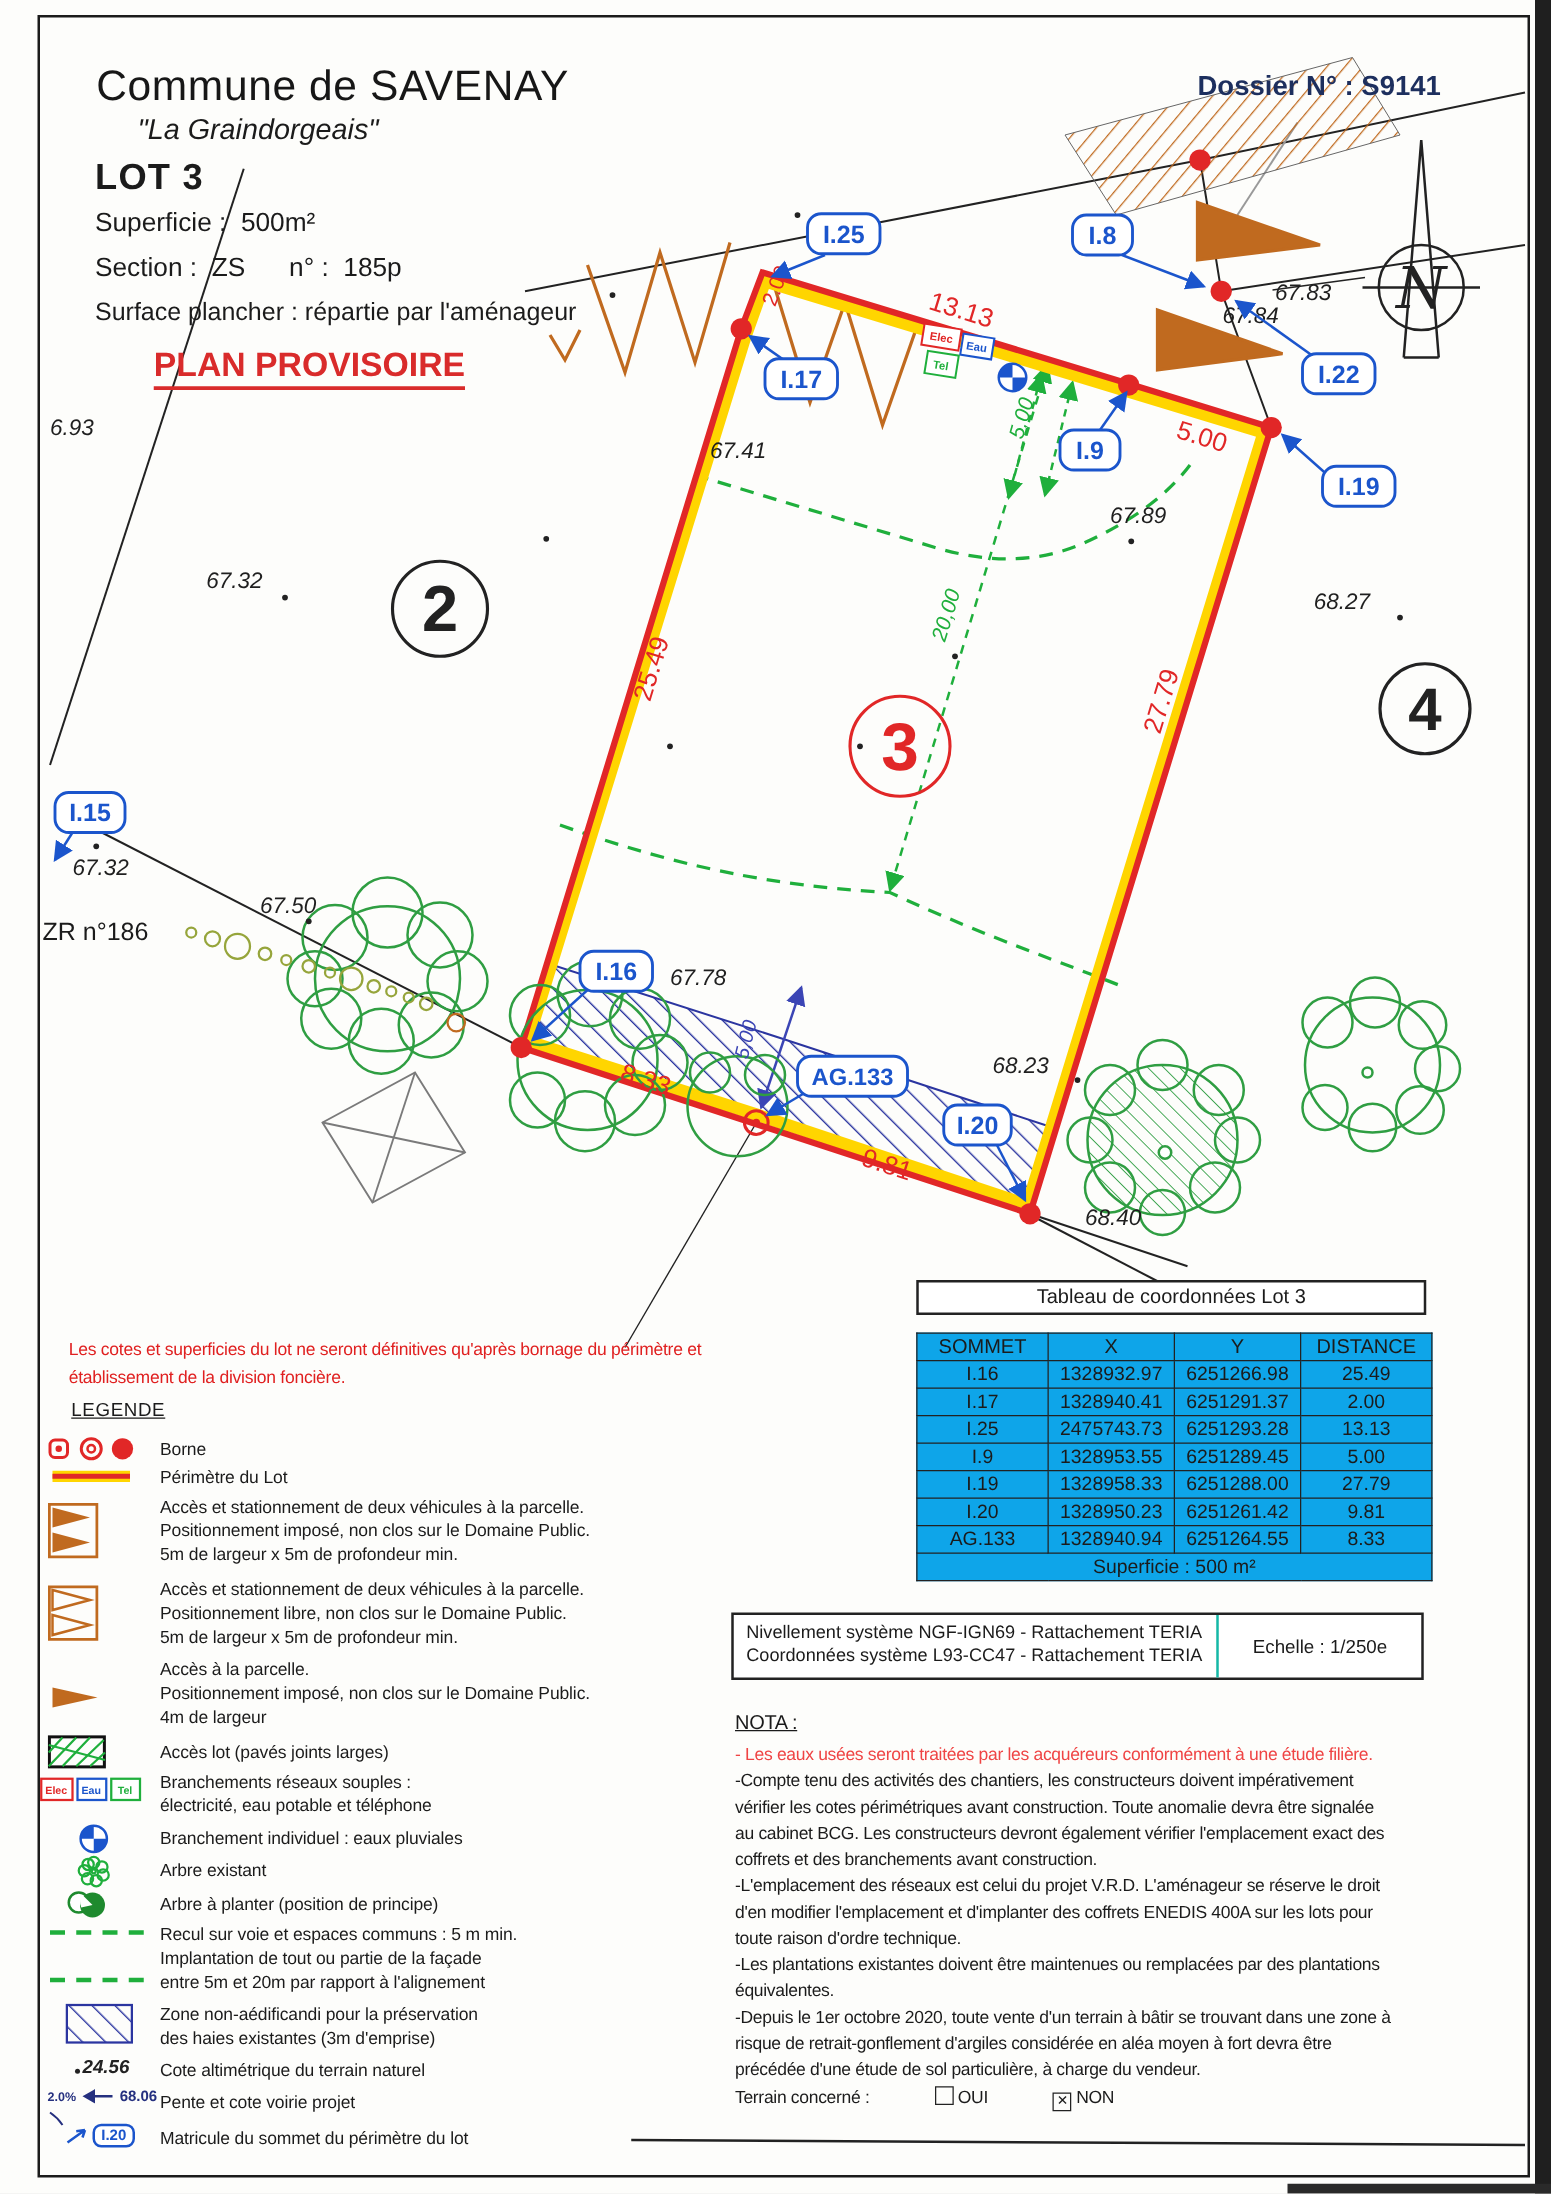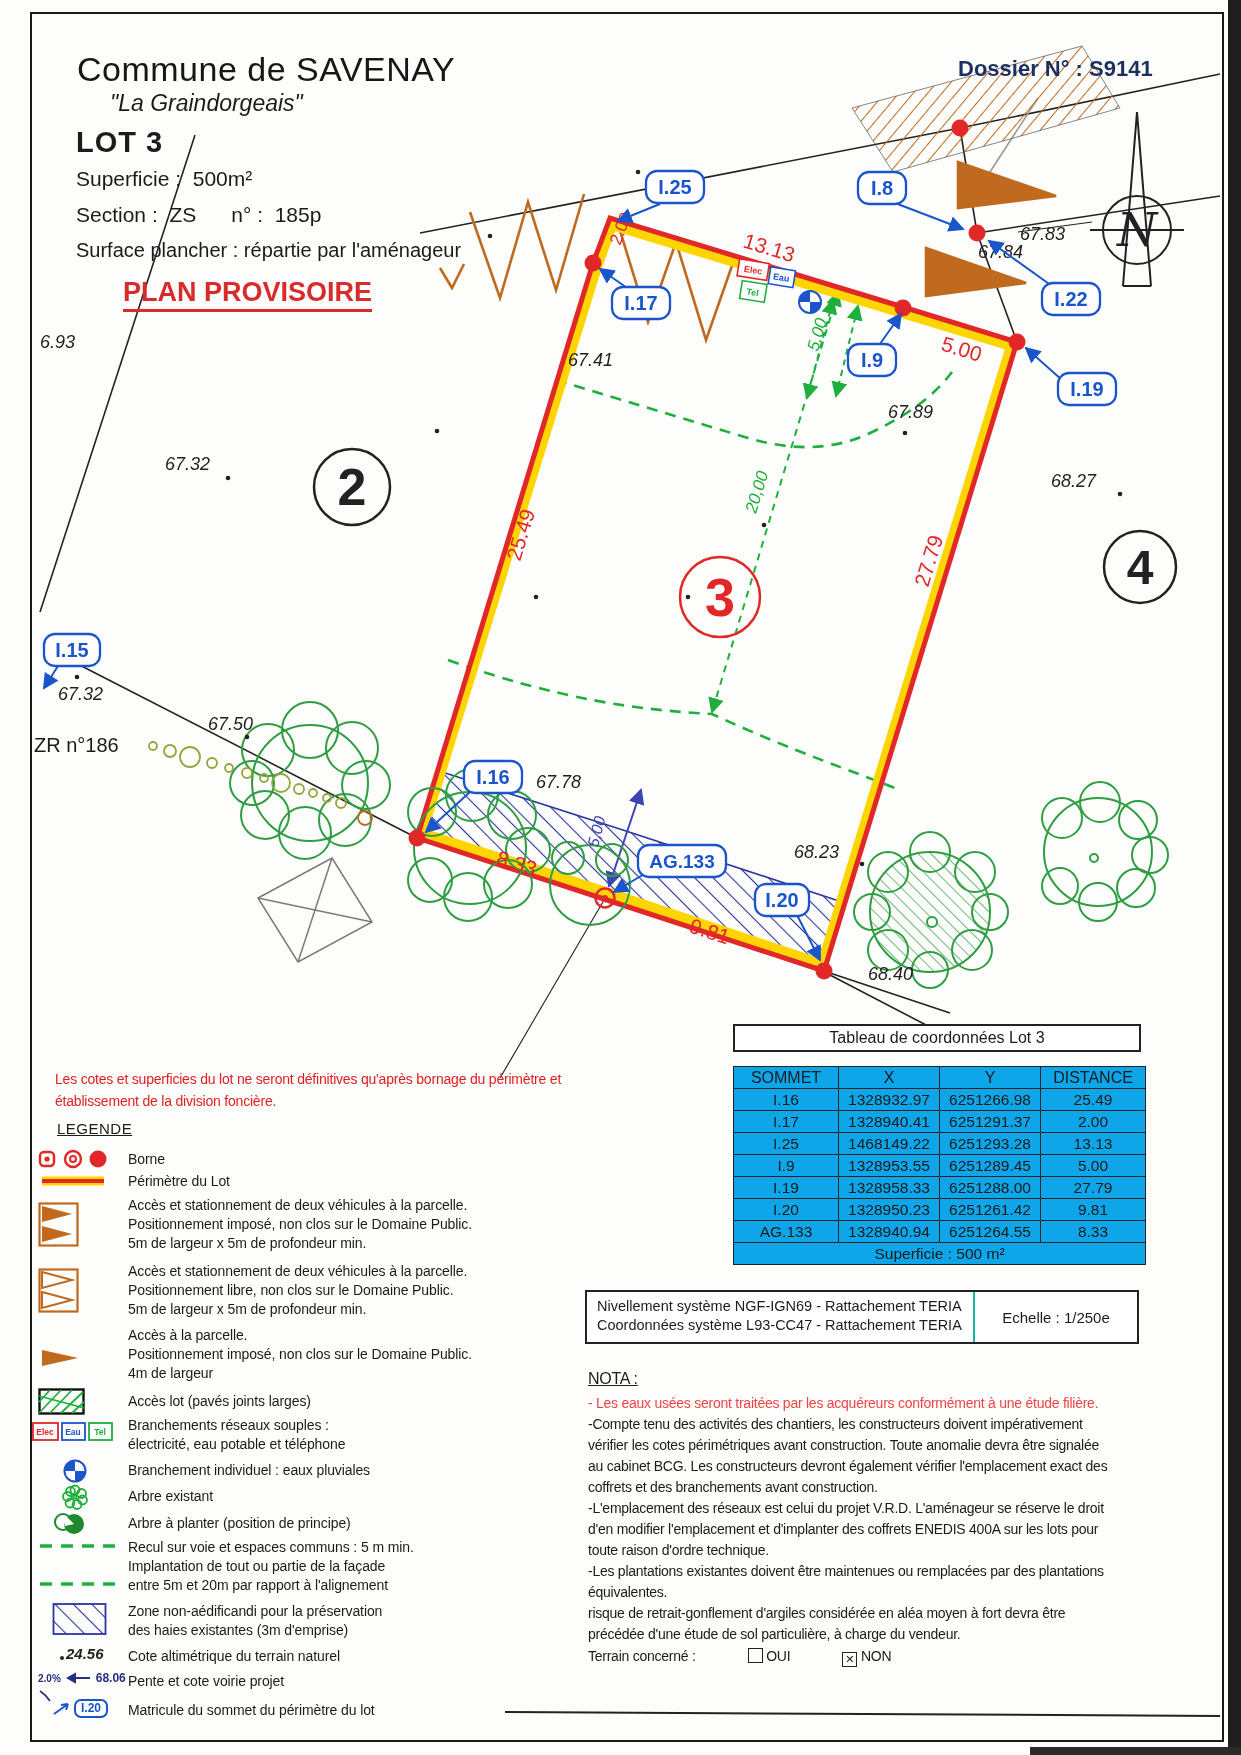--- a/index.html
+++ b/index.html
@@ -387,21 +387,21 @@
           <td class="r">25.49</td>
         </tr>
       <tr>
           <td class="c">I.17</td>
           <td class="r">1328940.41</td>
           <td class="r">6251291.37</td>
           <td class="r">2.00</td>
         </tr>
       <tr>
           <td class="c">I.25</td>
-          <td class="r">1468149.22</td>
+          <td class="r">2475743.73</td>
           <td class="r">6251293.28</td>
           <td class="r">13.13</td>
         </tr>
       <tr>
           <td class="c">I.9</td>
           <td class="r">1328953.55</td>
           <td class="r">6251289.45</td>
           <td class="r">5.00</td>
         </tr>
       <tr>
@@ -613,20 +613,21 @@
     <div class="red">- Les eaux usées seront traitées par les acquéreurs conformément à une étude filière.</div>
     <div>-Compte tenu des activités des chantiers, les constructeurs doivent impérativement</div>
     <div>vérifier les cotes périmétriques avant construction. Toute anomalie devra être signalée</div>
     <div>au cabinet BCG. Les constructeurs devront également vérifier l'emplacement exact des</div>
     <div>coffrets et des branchements avant construction.</div>
     <div>-L'emplacement des réseaux est celui du projet V.R.D. L'aménageur se réserve le droit</div>
     <div>d'en modifier l'emplacement et d'implanter des coffrets ENEDIS 400A sur les lots pour</div>
     <div>toute raison d'ordre technique.</div>
     <div>-Les plantations existantes doivent être maintenues ou remplacées par des plantations</div>
     <div>équivalentes.</div>
+    <div>-Depuis le 1er octobre 2020, toute vente d'un terrain à bâtir se trouvant dans une zone à</div>
     <div>risque de retrait-gonflement d'argiles considérée en aléa moyen à fort devra être</div>
     <div>précédée d'une étude de sol particulière, à charge du vendeur.</div>
     <div class="terrain">
       <span>Terrain concerné :</span><span class="sp1"></span><span class="cb"></span> <span>OUI</span><span class="sp2"></span><span class="cb">✕</span> <span>NON</span>
     </div>
   </div>
 
   <div class="scanband"></div>
   <div class="scanband2"></div>
 </div>

